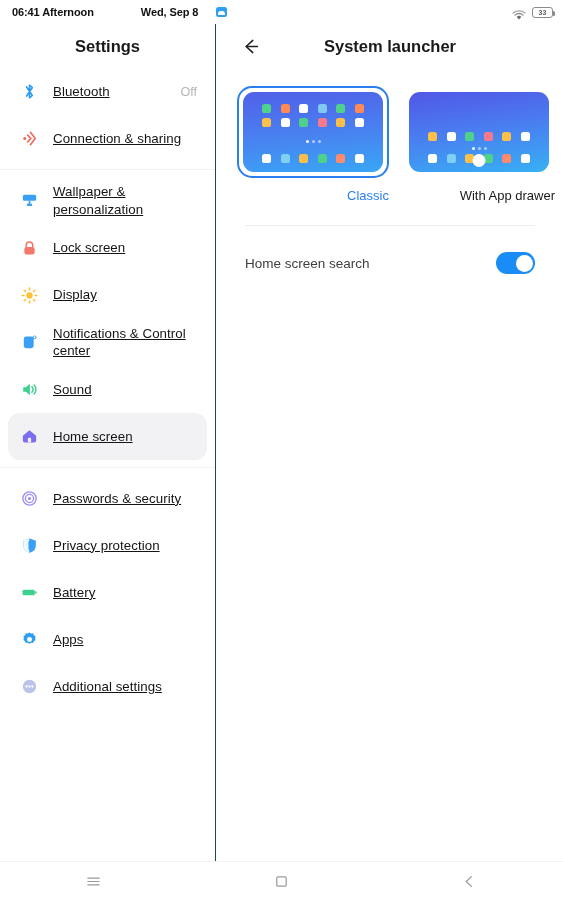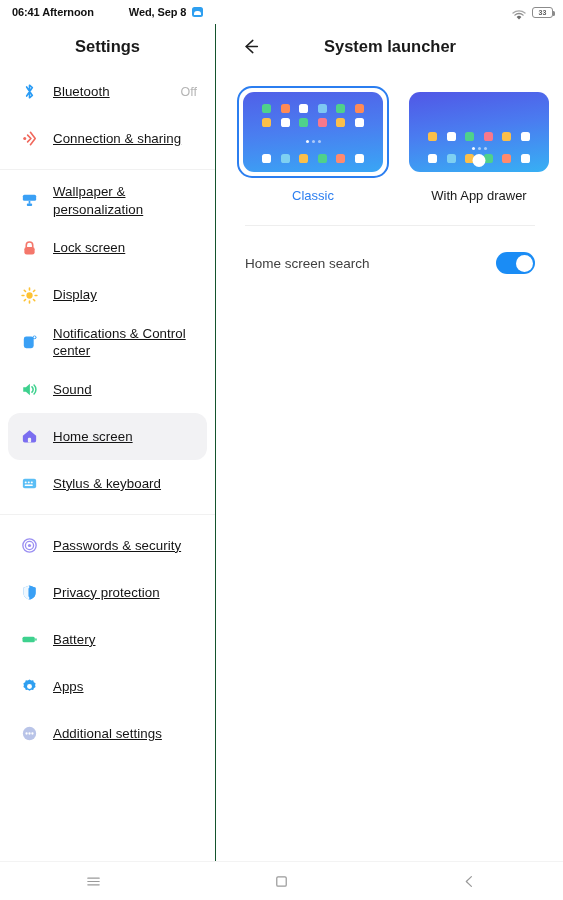--- a/index.html
+++ b/index.html
@@ -10,21 +10,21 @@
     overflow: hidden;
   }
   .screen { position: relative; width: 563px; height: 900px; background:#fff; }
 
   
   .statusbar {
     position:absolute; top:0; left:0; width:563px; height:24px;
     display:flex; align-items:center; justify-content:space-between;
     padding: 0 10px 0 12px;
   }
-  .sb-left { display:flex; align-items:center; gap:6px;text-align:right; }
+  .sb-left { display:flex; align-items:center; gap:18px;text-align:right; }
   .sb-time { font-size:11px; color:#111; font-weight:600; letter-spacing:-0.1px; }
   .sb-date { font-size:11px; color:#111; font-weight:600; letter-spacing:-0.1px;margin-left:29px; }
   .sb-appicon {
     width:11px; height:10px; border-radius:2.5px; background:#2e9ff0;
     position:relative; display:inline-block;
   }
   .sb-appicon::after{
     content:""; position:absolute; left:2px; bottom:2px; width:7px; height:4px;
     background:#fff; border-radius:3px 3px 0 0;
   }
@@ -77,21 +77,21 @@
     width:28px; height:28px; display:flex; align-items:center; justify-content:center;
     cursor:pointer;
   }
   .content-title {
     width:100%; text-align:center; font-size:16.5px; color:#1a1a1a; font-weight:600;
   }
 
   .launcher-row {
     display:flex; gap:14px; padding: 18px 18px 0 20px;
   }
-  .launcher-opt { width:152px; display:flex; flex-direction:column; align-items:center; cursor:pointer; }
+  .launcher-opt { width:152px; display:flex; flex-direction:column; align-items:flex-end; cursor:pointer; }
   .card-outer {
     width:152px; height:92px; border-radius:15px; padding:4px;
     background:transparent; border:2px solid transparent;
     display:flex; align-items:center; justify-content:center;
   }
   .card-outer.sel { border-color:#2b7ef0; background:#fff; }
   .card {
     width:100%; height:100%; border-radius:11px; position:relative; overflow:hidden;
     background: linear-gradient(175deg, #5060e8 0%, #4a7ef0 48%, #39a6f5 100%);
   }
@@ -253,34 +253,20 @@
       <div class="nav-item selected">
         <span class="nav-icon ic-home">
           <svg width="19" height="19" viewBox="0 0 20 20">
             <path d="M10 3.4 L17 9.2 v5.1 a2.1 2.1 0 0 1-2.1 2.1 H5.1 A2.1 2.1 0 0 1 3 14.3 V9.2 Z" fill="#7b6ef0"></path>
             <rect x="8.3" y="11.4" width="3.4" height="5" rx="1.2" fill="#f2f2f4"></rect>
           </svg>
         </span>
         <span class="nav-label">Home screen</span>
       </div>
 
-      <div class="nav-item">
-        <span class="nav-icon ic-stylus">
-          <svg width="19" height="19" viewBox="0 0 20 20">
-            <rect x="3" y="5" width="14" height="10" rx="2" fill="#5bbef5"></rect>
-            <g fill="#ffffff">
-              <rect x="5" y="8" width="2" height="1.8" rx="0.5"></rect>
-              <rect x="8.2" y="8" width="2" height="1.8" rx="0.5"></rect>
-              <rect x="11.4" y="8" width="2" height="1.8" rx="0.5"></rect>
-              <rect x="5" y="11" width="8.4" height="1.6" rx="0.6"></rect>
-            </g>
-          </svg>
-        </span>
-        <span class="nav-label">Stylus &amp; keyboard</span>
-      </div>
     </div>
 
     <div class="divider"></div>
 
     <div class="nav-list">
       <div class="nav-item">
         <span class="nav-icon ic-pass">
           <svg width="19" height="19" viewBox="0 0 20 20">
             <circle cx="10" cy="10" r="7" stroke="#9a8ef2" stroke-width="1.4" fill="none"></circle>
             <circle cx="10" cy="10" r="4.3" stroke="#9a8ef2" stroke-width="1.4" fill="none"></circle>

